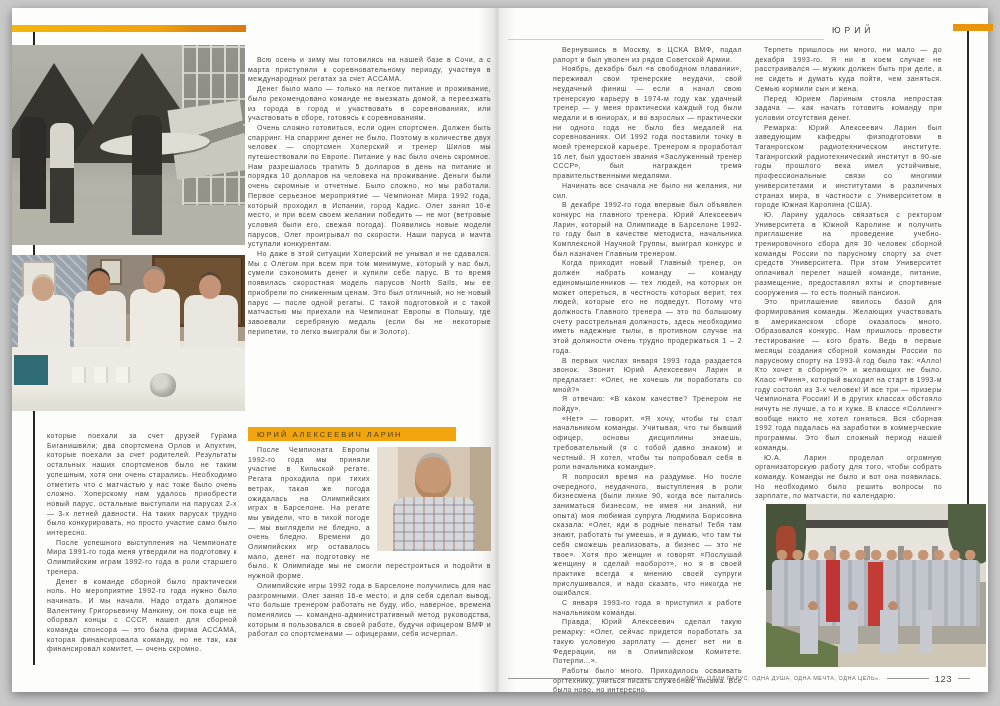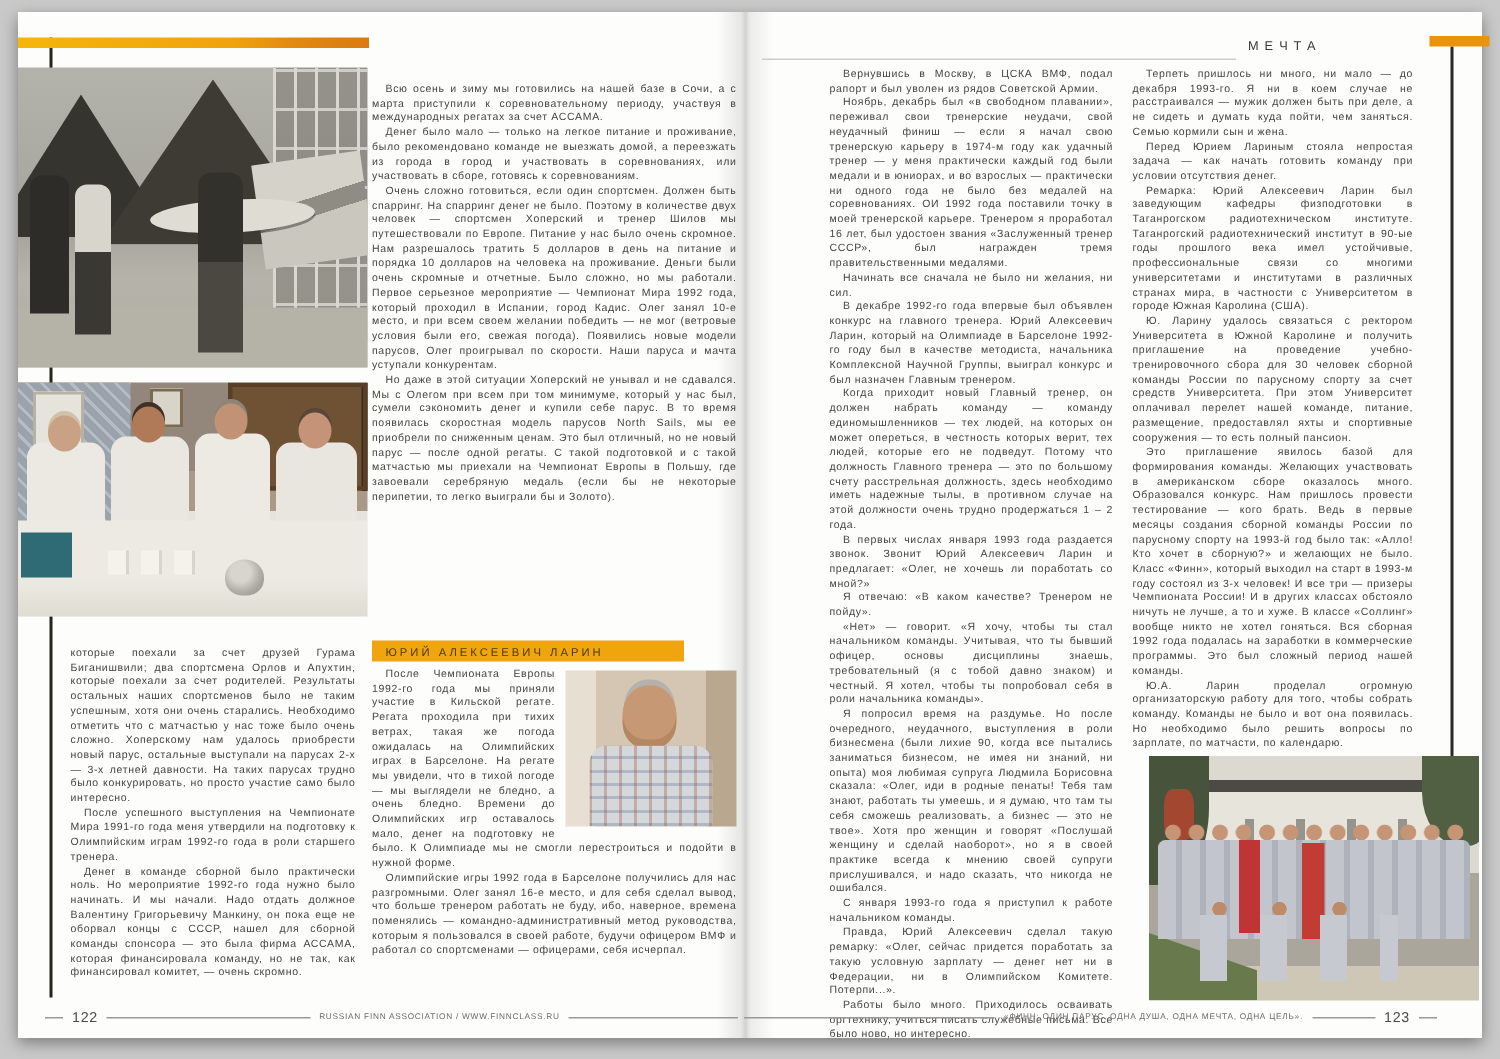--- a/index.html
+++ b/index.html
@@ -26,21 +26,21 @@
   .larin-bar{position:absolute;left:236px;top:419px;width:208px;height:14px;background:#f0a40e;z-index:2;
     display:flex;align-items:center;padding-left:9px;box-sizing:border-box;}
   .larin-bar span{font-size:7.5px;font-weight:normal;letter-spacing:2px;color:#4c3c10;}
   .photo-portrait{float:right;width:114px;height:104px;margin:2px 0 4px 7px;}
   
   .footer{position:absolute;top:663px;height:14px;display:flex;align-items:center;z-index:2;gap:6px;}
   .footer .hr{height:1px;background:#9b9995;}
   .footer .num{font-size:9.5px;color:#4e4c49;letter-spacing:.5px;}
   .footer .ftxt{font-size:5.5px;letter-spacing:.5px;color:#6e6c68;white-space:nowrap;}
   .footer-left{left:18px;width:462px;}
-  .footer-right{left:484px;width:462px;}
+  .footer-right{left:496px;width:462px;}
   
   .photo{position:absolute;z-index:3;overflow:hidden;}
   .ph{position:absolute;}
   .photo-bw{left:0;top:37px;width:233px;height:200px;background:linear-gradient(180deg,#b3b3ab 0%,#a6a49c 55%,#b6b3aa 70%,#aeaba1 100%);}
   .bw-tent1{left:-18px;top:18px;width:120px;height:95px;background:#36342f;clip-path:polygon(0 100%,50% 0,100% 100%);}
   .bw-tent2{left:55px;top:8px;width:150px;height:110px;background:#3d3b34;clip-path:polygon(0 100%,50% 0,100% 100%);}
   .bw-scaffold{left:170px;top:0;width:63px;height:185px;background:repeating-linear-gradient(90deg,#d9d7cf 0 2px,rgba(0,0,0,0) 2px 14px),repeating-linear-gradient(0deg,#cfcdc4 0 2px,rgba(90,88,80,.35) 2px 26px);}
   .bw-boats{left:160px;top:60px;width:73px;height:70px;background:linear-gradient(170deg,#d4d2c9 0 40%,#8e8c83 40% 55%,#c9c7be 55% 100%);transform:rotate(-8deg);}
   .bw-hull{left:88px;top:88px;width:110px;height:22px;background:#dedcd3;border-radius:50%;transform:rotate(-3deg);box-shadow:0 2px 0 rgba(60,58,52,.5);}
   .bw-fig1{left:8px;top:72px;width:26px;height:92px;background:#2e2c28;border-radius:8px 8px 0 0;}
@@ -143,21 +143,21 @@
 
     <div class="txt" style="left:236px;top:437px;width:243px;">
       <div class="photo photo-portrait">
         <div class="ph pt-head"></div>
         <div class="ph pt-shirt"></div>
       </div>
     <p>После Чемпионата Европы 1992-го года мы приняли участие в Кильской регате. Регата проходила при тихих ветрах, такая же погода ожидалась на Олимпийских играх в Барселоне. На регате мы увидели, что в тихой погоде — мы выглядели не бледно, а очень бледно. Времени до Олимпийских игр оставалось мало, денег на подготовку не было. К Олимпиаде мы не смогли перестроиться и подойти в нужной форме.</p>
         <p>Олимпийские игры 1992 года в Барселоне получились для нас разгромными. Олег занял 16-е место, и для себя сделал вывод, что больше тренером работать не буду, ибо, наверное, времена поменялись — командно-административный метод руководства, которым я пользовался в своей работе, будучи офицером ВМФ и работал со спортсменами — офицерами, себя исчерпал.</p>
       </div>
 
-    <div class="rp-header">МЕЧТА</div>
+    <div class="rp-header">ЮРИЙ</div>
     <div class="rp-hairline"></div>
     <div class="rp-tab"></div>
     <div class="rp-vline"></div>
 
     <div class="txt" style="left:541px;top:37px;width:189px;">
         <p>Вернувшись в Москву, в ЦСКА ВМФ, подал рапорт и был уволен из рядов Советской Армии.</p>
         <p>Ноябрь, декабрь был «в свободном плавании», переживал свои тренерские неудачи, свой неудачный финиш — если я начал свою тренерскую карьеру в 1974-м году как удачный тренер — у меня практически каждый год были медали и в юниорах, и во взрослых — практически ни одного года не было без медалей на соревнованиях. ОИ 1992 года поставили точку в моей тренерской карьере. Тренером я проработал 16 лет, был удостоен звания «Заслуженный тренер СССР», был награжден тремя правительственными медалями.</p>
         <p>Начинать все сначала не было ни желания, ни сил.</p>
         <p>В декабре 1992-го года впервые был объявлен конкурс на главного тренера. Юрий Алексеевич Ларин, который на Олимпиаде в Барселоне 1992-го году был в качестве методиста, начальника Комплексной Научной Группы, выиграл конкурс и был назначен Главным тренером.</p>
         <p>Когда приходит новый Главный тренер, он должен набрать команду — команду единомышленников — тех людей, на которых он может опереться, в честность которых верит, тех людей, которые его не подведут. Потому что должность Главного тренера — это по большому счету расстрельная должность, здесь необходимо иметь надежные тылы, в противном случае на этой должности очень трудно продержаться 1 – 2 года.</p>
@@ -187,27 +187,20 @@
       <div class="ph gr-flag"></div>
       <div class="ph gr-lawn"></div>
       <div class="ph gr-heads"></div>
       <div class="ph gr-row"></div>
       <div class="ph gr-red1"></div>
       <div class="ph gr-red2"></div>
       <div class="ph gr-kheads"></div>
       <div class="ph gr-krow"></div>
     </div>
 
-    <div class="footer footer-left">
-      <div class="hr" style="width:12px;"></div>
-      <div class="num">122</div>
-      <div class="hr" style="flex:1.2;"></div>
-      <div class="ftxt">RUSSIAN FINN ASSOCIATION / WWW.FINNCLASS.RU</div>
-      <div class="hr" style="flex:1;"></div>
-    </div>
     <div class="footer footer-right">
       <div class="hr" style="flex:1;"></div>
       <div class="ftxt">«ФИНН: ОДИН ПАРУС, ОДНА ДУША, ОДНА МЕЧТА, ОДНА ЦЕЛЬ».</div>
       <div class="hr" style="width:42px;"></div>
       <div class="num">123</div>
       <div class="hr" style="width:12px;"></div>
     </div>
   </div>
 </div>
 

